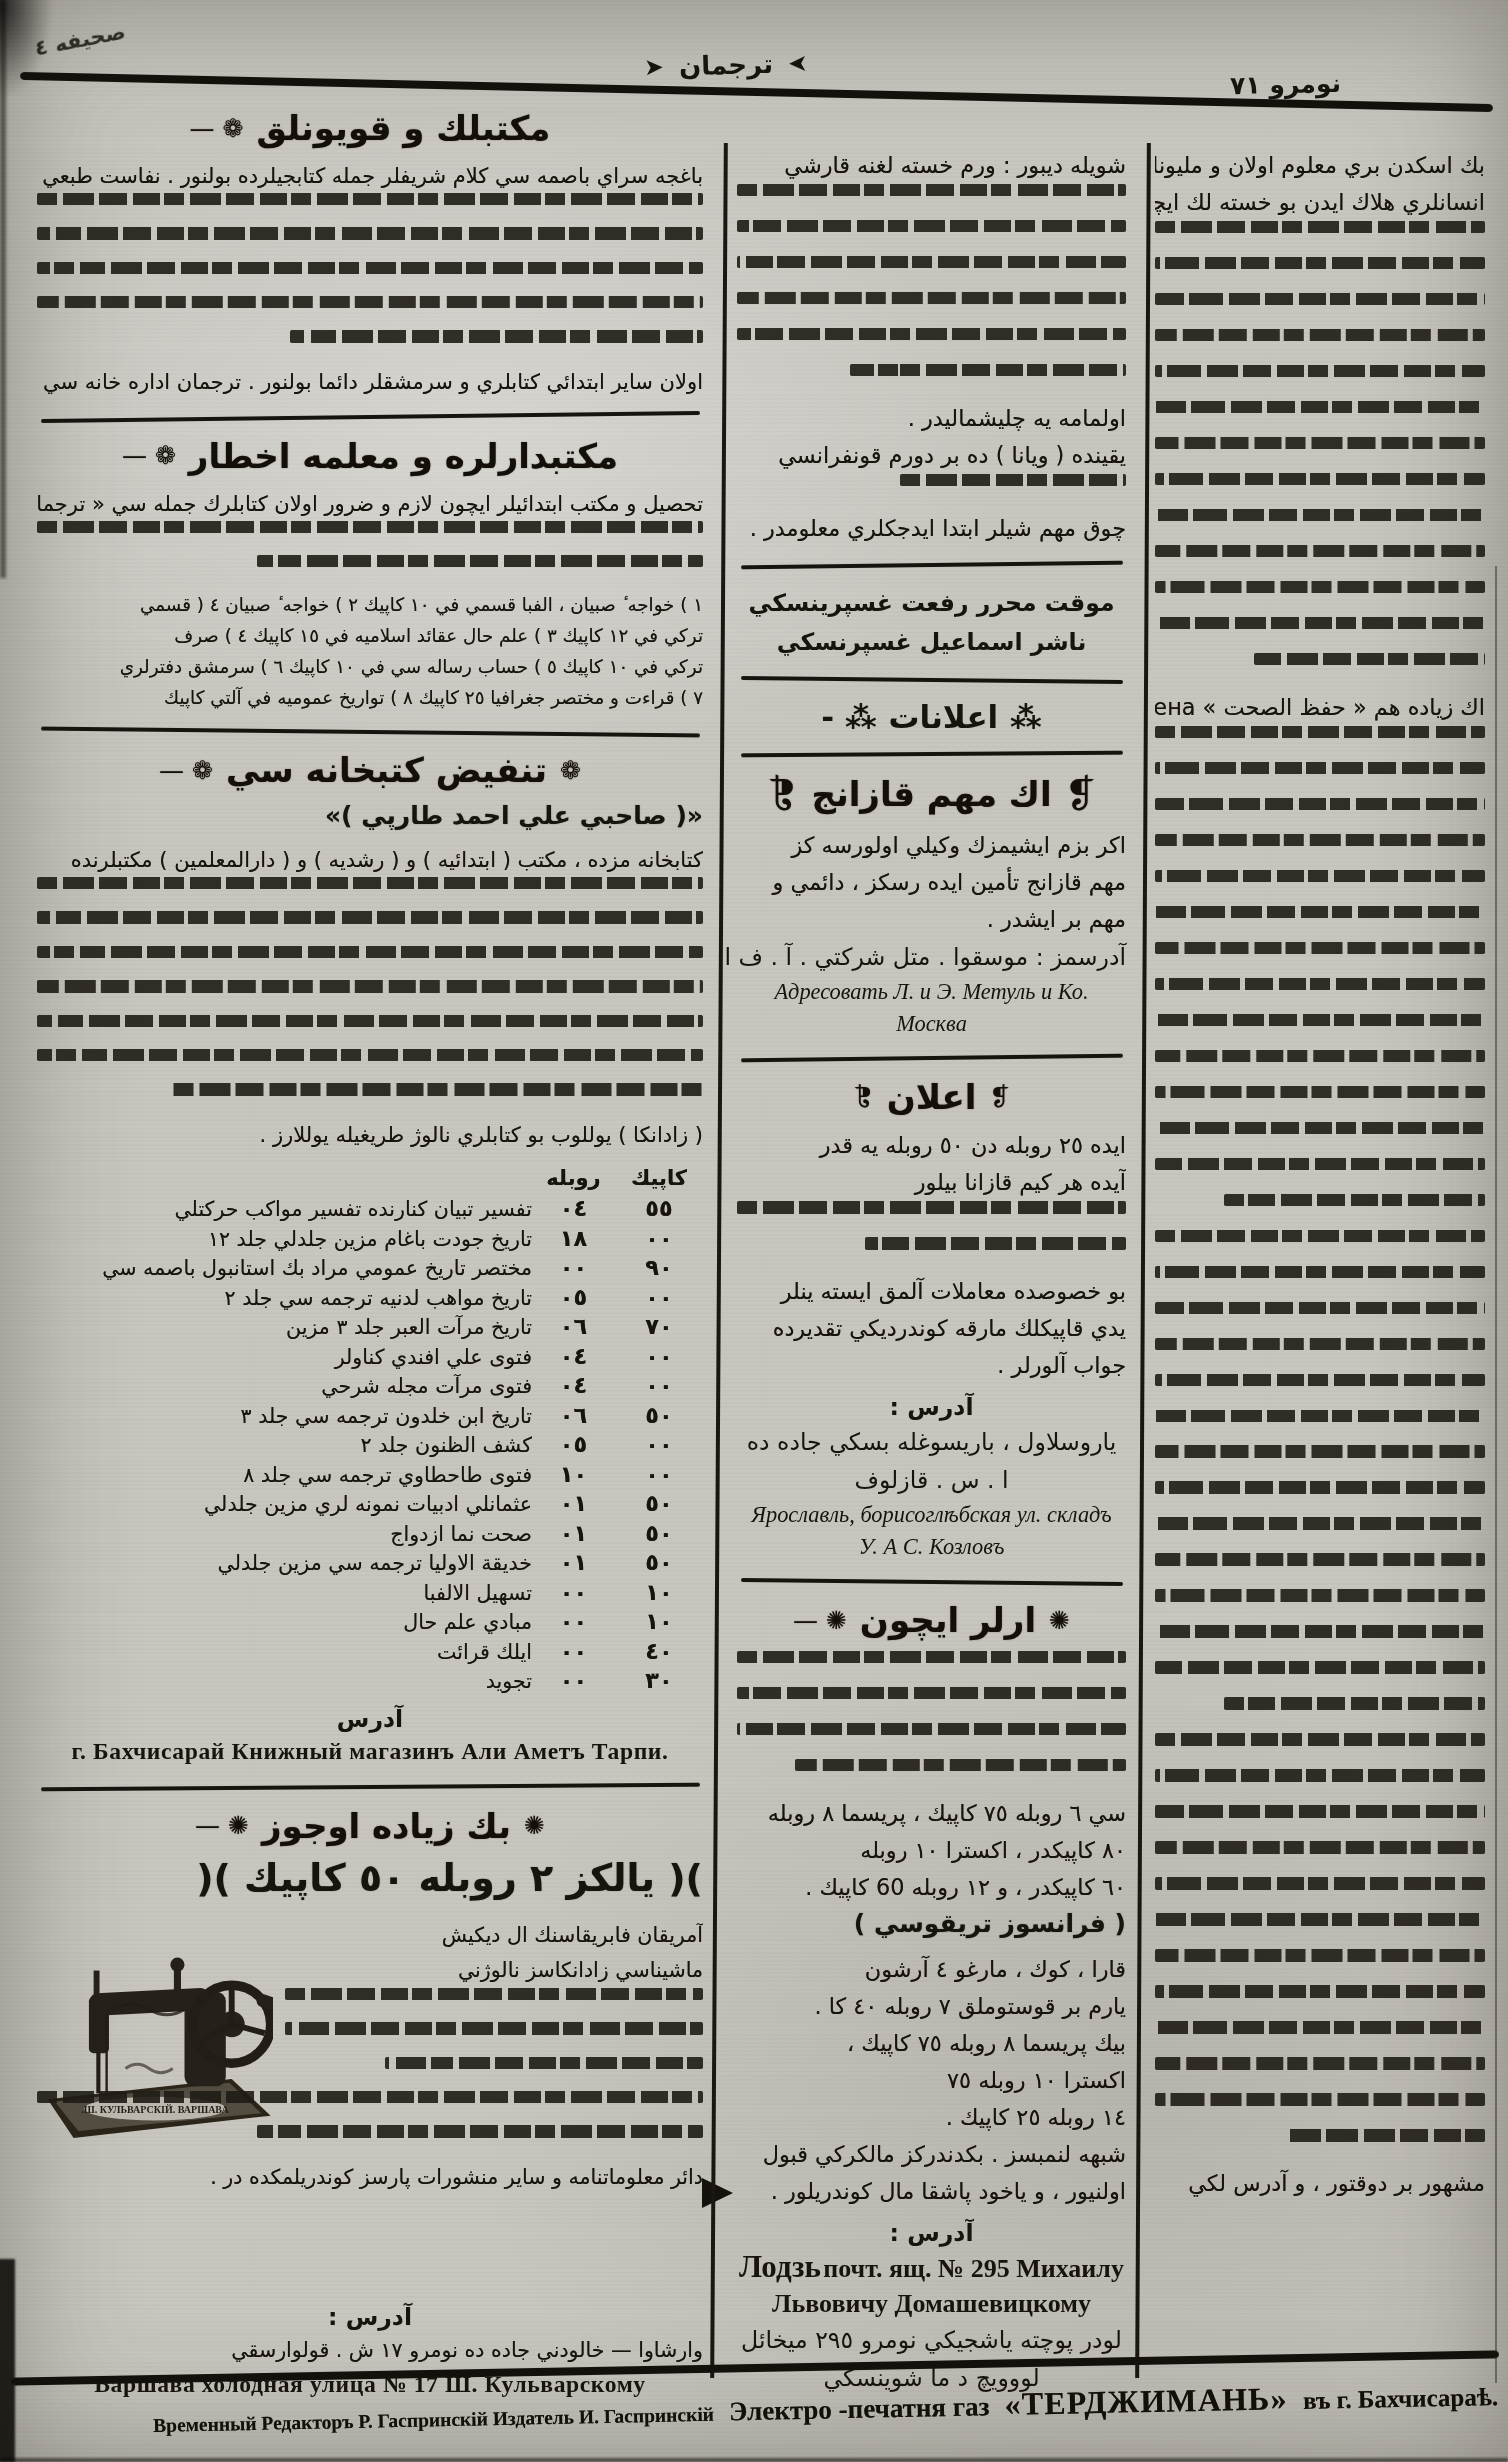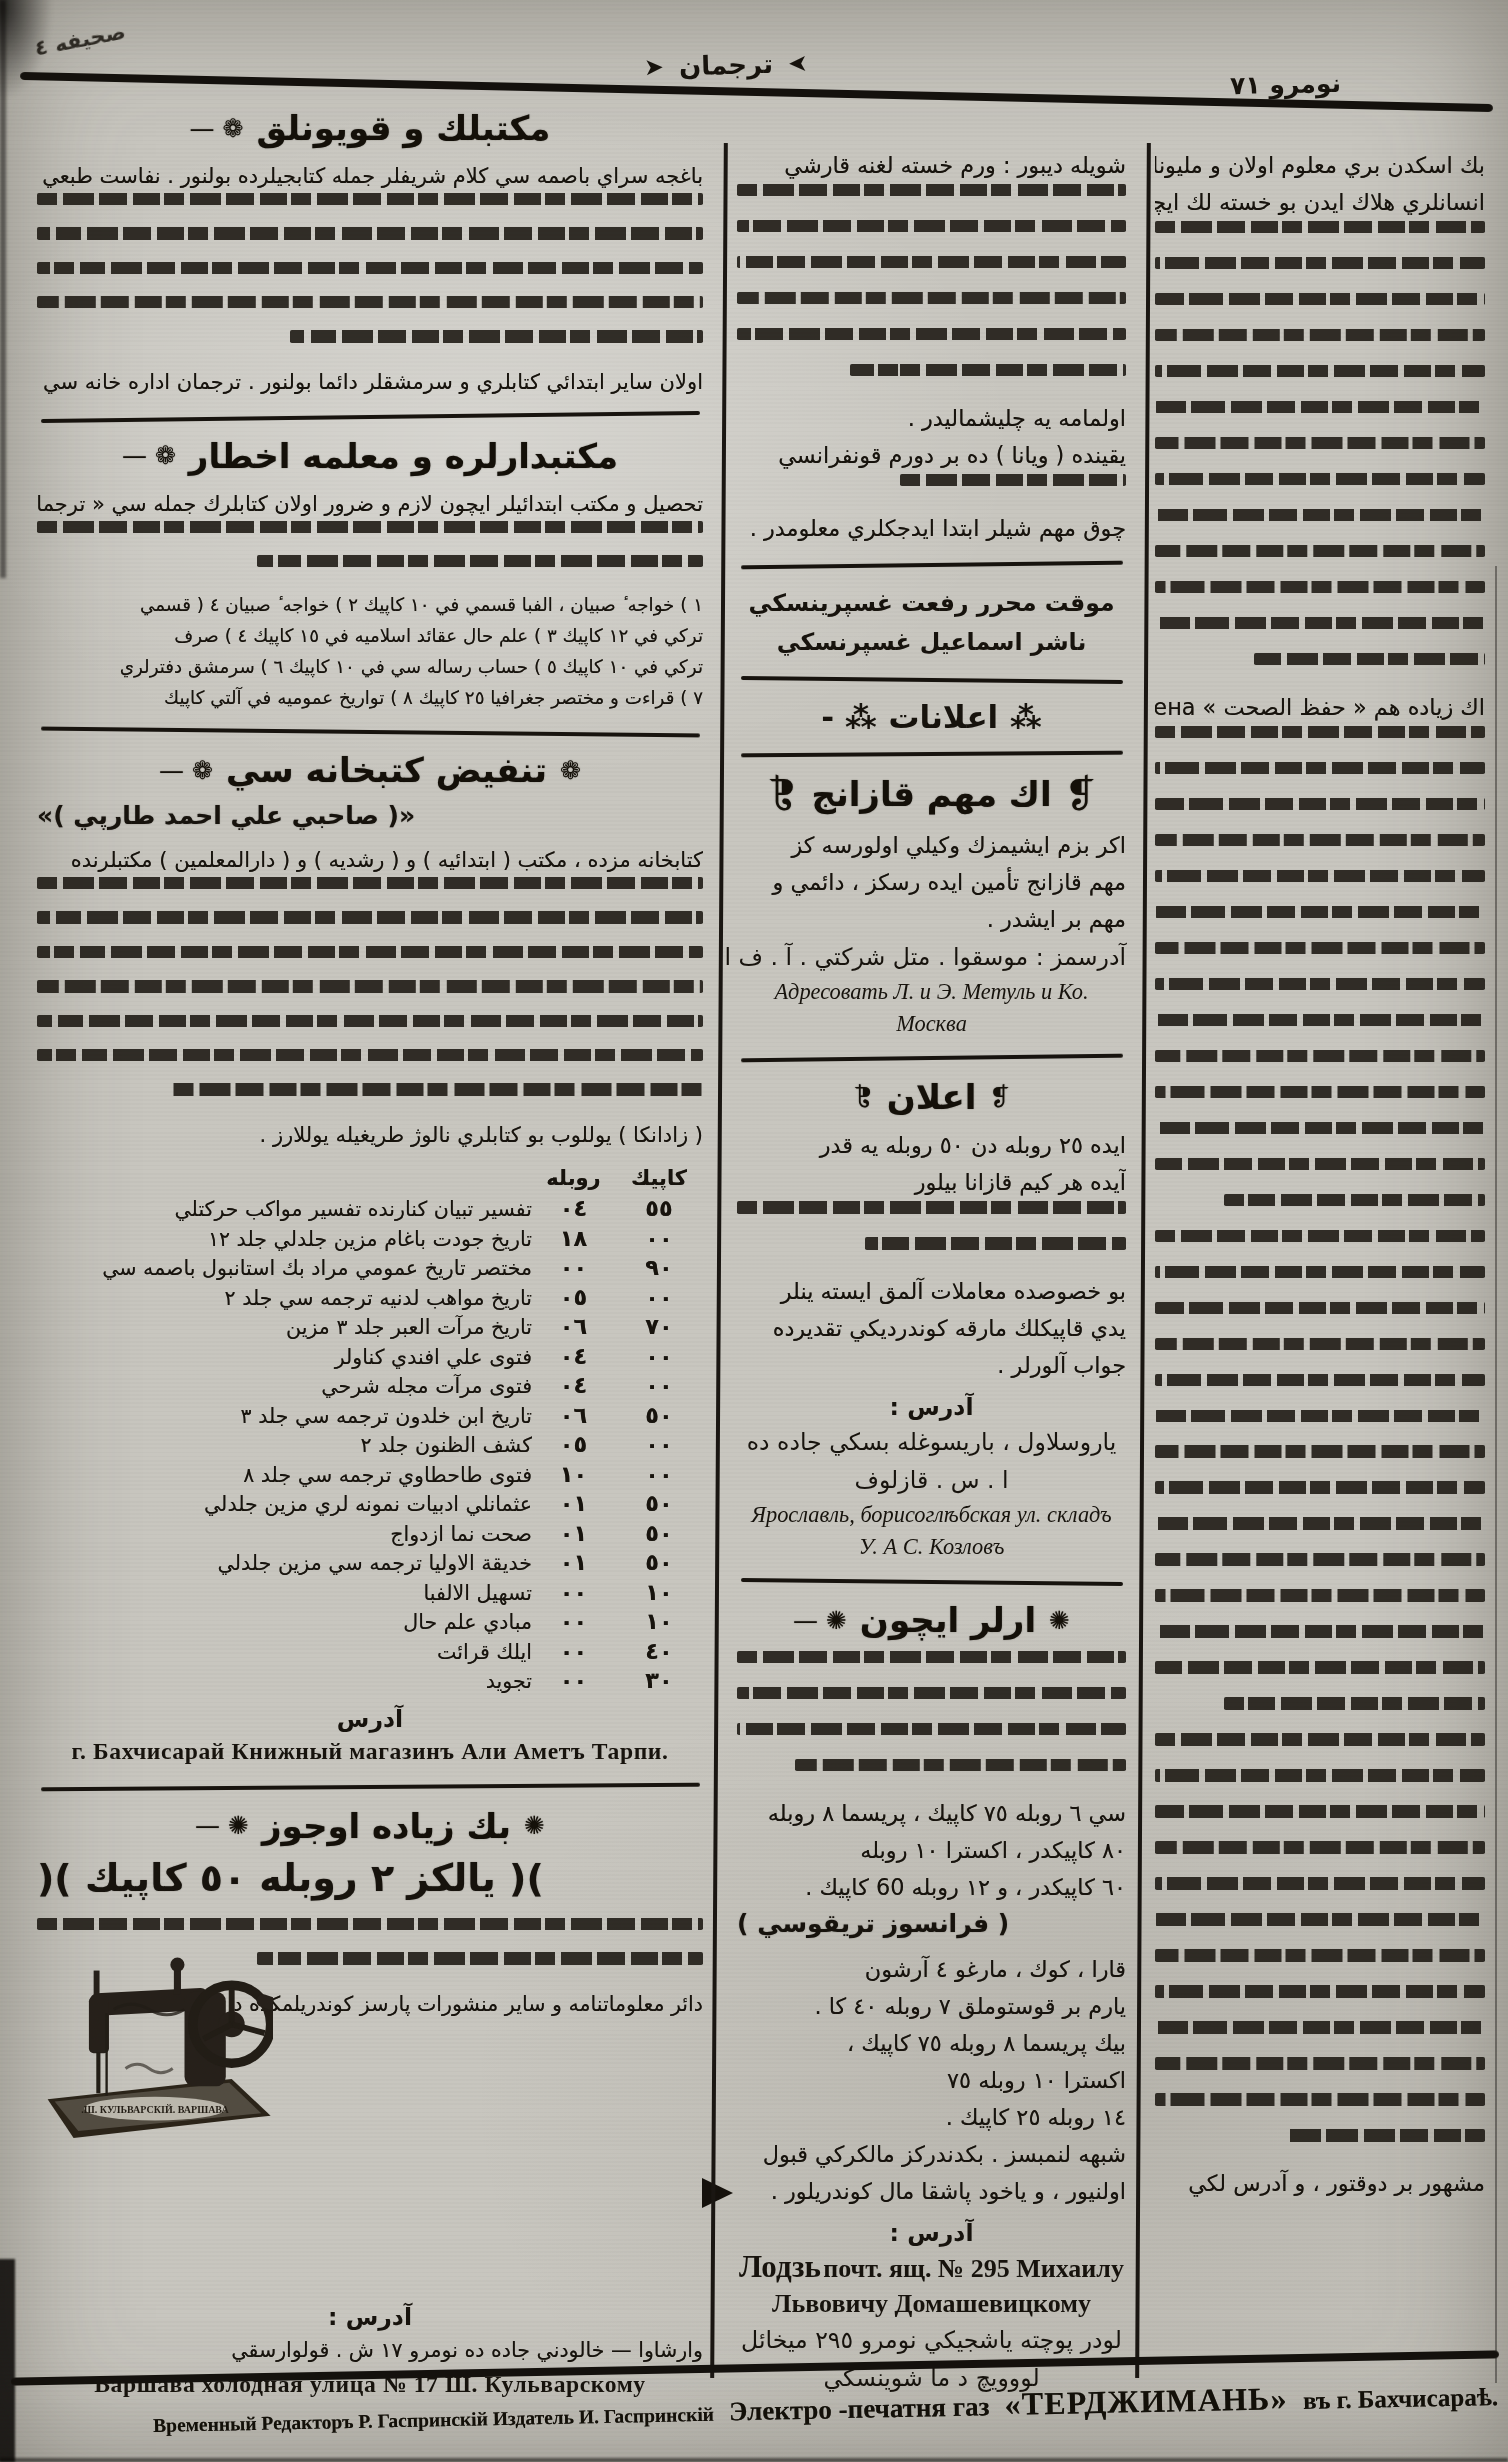--- a/index.html
+++ b/index.html
@@ -46,21 +46,21 @@
   .strips{margin:0;}
   .strip{height:12.4px;margin-bottom:23.6px;border-radius:1.8px;opacity:.9;filter:blur(0.5px);
     background-image:repeating-linear-gradient(90deg,#201c16 0 20px,transparent 20px 26.5px,#201c16 26.5px 57px,transparent 57px 62px,#201c16 62px 90px,transparent 90px 96px,#201c16 96px 123px,transparent 123px 127px);}
   .col-left .strip{margin-bottom:22px;}
   .heading{display:flex;justify-content:center;align-items:center;gap:13px;font-weight:bold;color:#141009;
     text-shadow:0 0 1.2px rgba(20,16,9,.5);margin:15.3px 0 10.6px 0;}
   .heading .t{font-size:34px;}
   .heading .orn{font-size:25px;font-weight:normal;}
   .heading .orn.big{font-size:38px;}
   .heading .orn.flip{transform:scaleX(-1);}
-  .subheading{text-align:left;font-size:25px;font-weight:bold;margin:3.5px 0 13px 0;text-shadow:0 0 1.2px rgba(20,16,9,.4);}
+  .subheading{text-align:right;font-size:25px;font-weight:bold;margin:3.5px 0 13px 0;text-shadow:0 0 1.2px rgba(20,16,9,.4);}
   .subheading.huge{font-size:38px;margin:10.6px 0 17.7px 0;}
   .hrule{height:4.1px;background:#17130e;margin:16.5px 3.5px;border-radius:2.4px;filter:blur(0.3px);}
   .r1{transform:rotate(-.7deg);} .r2{transform:rotate(.6deg);} .r3{transform:rotate(-.4deg);}
   .center{text-align:right;}
   .addr-label{text-align:center;font-size:23.6px;font-weight:bold;margin:8.3px 0 2.4px 0;}
   .ru-serif{font-family:"Liberation Serif","DejaVu Serif",serif;direction:ltr;text-align:center;}
   .ru-it{font-style:italic;font-size:22.4px;line-height:32px;}
   .ru-bold{font-weight:bold;font-size:23.6px;line-height:33px;letter-spacing:0.6px;}
   .ru-big{font-weight:bold;font-size:26px;line-height:35px;}
   
@@ -288,20 +288,29 @@
             <line x1="118" y1="156" x2="118" y2="296" stroke-width="4"></line>
             <rect x="96" y="84" width="10" height="40" fill="#26201a" stroke="none"></rect>
             <rect x="232" y="78" width="12" height="46" fill="#26201a" stroke="none"></rect>
             <circle cx="238" cy="74" r="12" fill="#26201a" stroke="none"></circle>
             <path d="M130 150 q30 -18 60 0 q30 18 60 0" fill="none" stroke-width="5" opacity=".8"></path>
             <path d="M150 250 q20 -14 40 0 q20 14 40 0" fill="none" stroke-width="5" opacity=".6"></path>
             <ellipse cx="200" cy="318" rx="120" ry="20" fill="#d6d2c7" stroke="none" opacity=".8"></ellipse>
           </g>
           <text x="200" y="326" text-anchor="middle" font-size="17" font-family="Liberation Serif, serif" font-weight="bold" fill="#241e16">Ш. КУЛЬВАРСКІЙ. ВАРШАВА.</text>
         </svg>
+        <div class="beside">
+          <div class="rline">آمريقان فابريقاسنك ال ديكيش</div>
+          <div class="rline">ماشيناسي زادانكاسز نالوژني</div>
+          <div class="strips">
+              <div class="strip" style="background-position: 0px 0px;"></div>
+              <div class="strip" style="background-position: 24px 0px;"></div>
+              <div class="strip" style="background-position: 48px 0px; width: 76%;"></div>
+            </div>
+        </div>
         <div class="strips">
             <div class="strip" style="background-position: 0px 0px;"></div>
             <div class="strip" style="background-position: 24px 0px; width: 67%;"></div>
           </div>
         <div class="rline">دائر معلوماتنامه و ساير منشورات پارسز كوندريلمكده در .</div>
       </div>
       <div class="addr-label">آدرس :</div>
       <div class="rline center">وارشاوا — خالودني جاده ده نومرو ١٧ ش . قولوارسقي</div>
       <div class="ru-serif ru-bold">Варшава холодная улица № 17 Ш. Кульварскому</div>
     </div>

